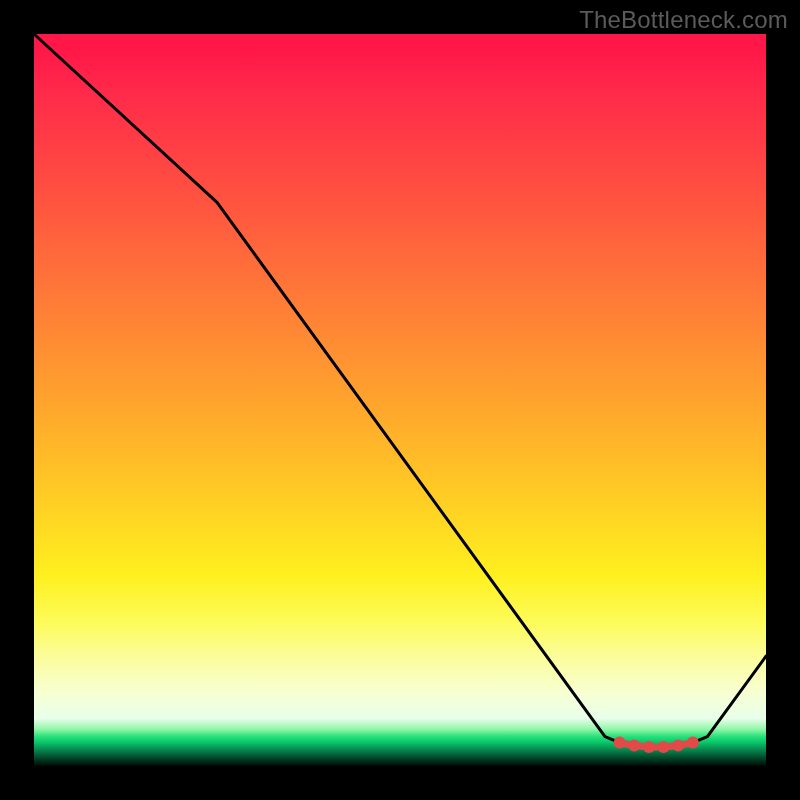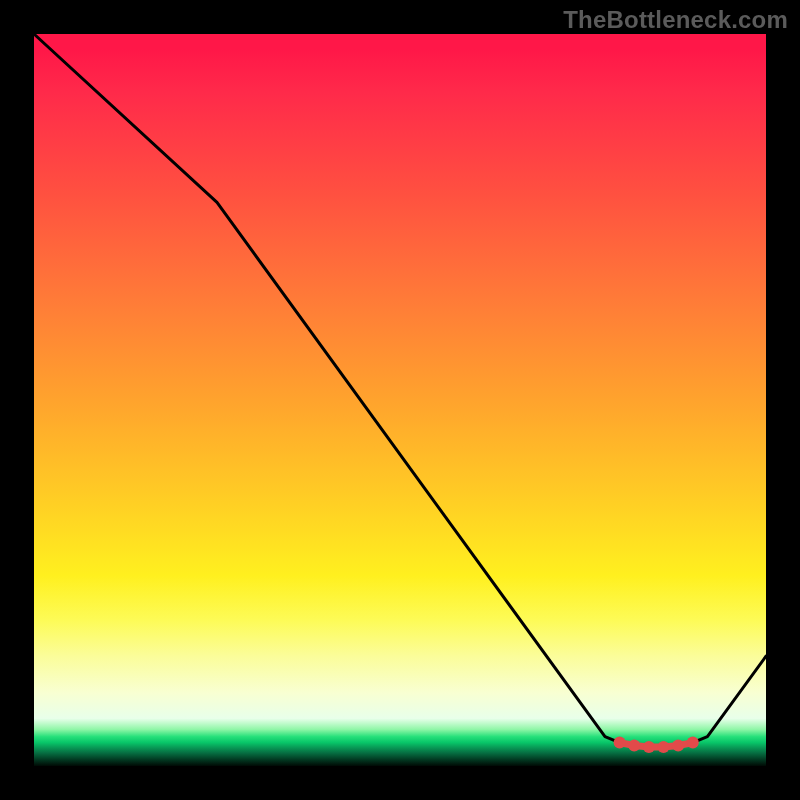--- a/index.html
+++ b/index.html
@@ -46,21 +46,21 @@
       #02351f 99.2%,
       #000a05 100%
     );
   }
   .watermark {
     position: absolute;
     top: 6px;
     right: 12px;
     color: #5b5b5b;
     font-size: 24px;
-    font-weight: 700;
+    font-weight: 400;
     letter-spacing: 0.2px;
     user-select: none;
   }
   svg.overlay {
     position: absolute;
     left: 0;
     top: 0;
     width: 732px;
     height: 732px;
     overflow: visible;

